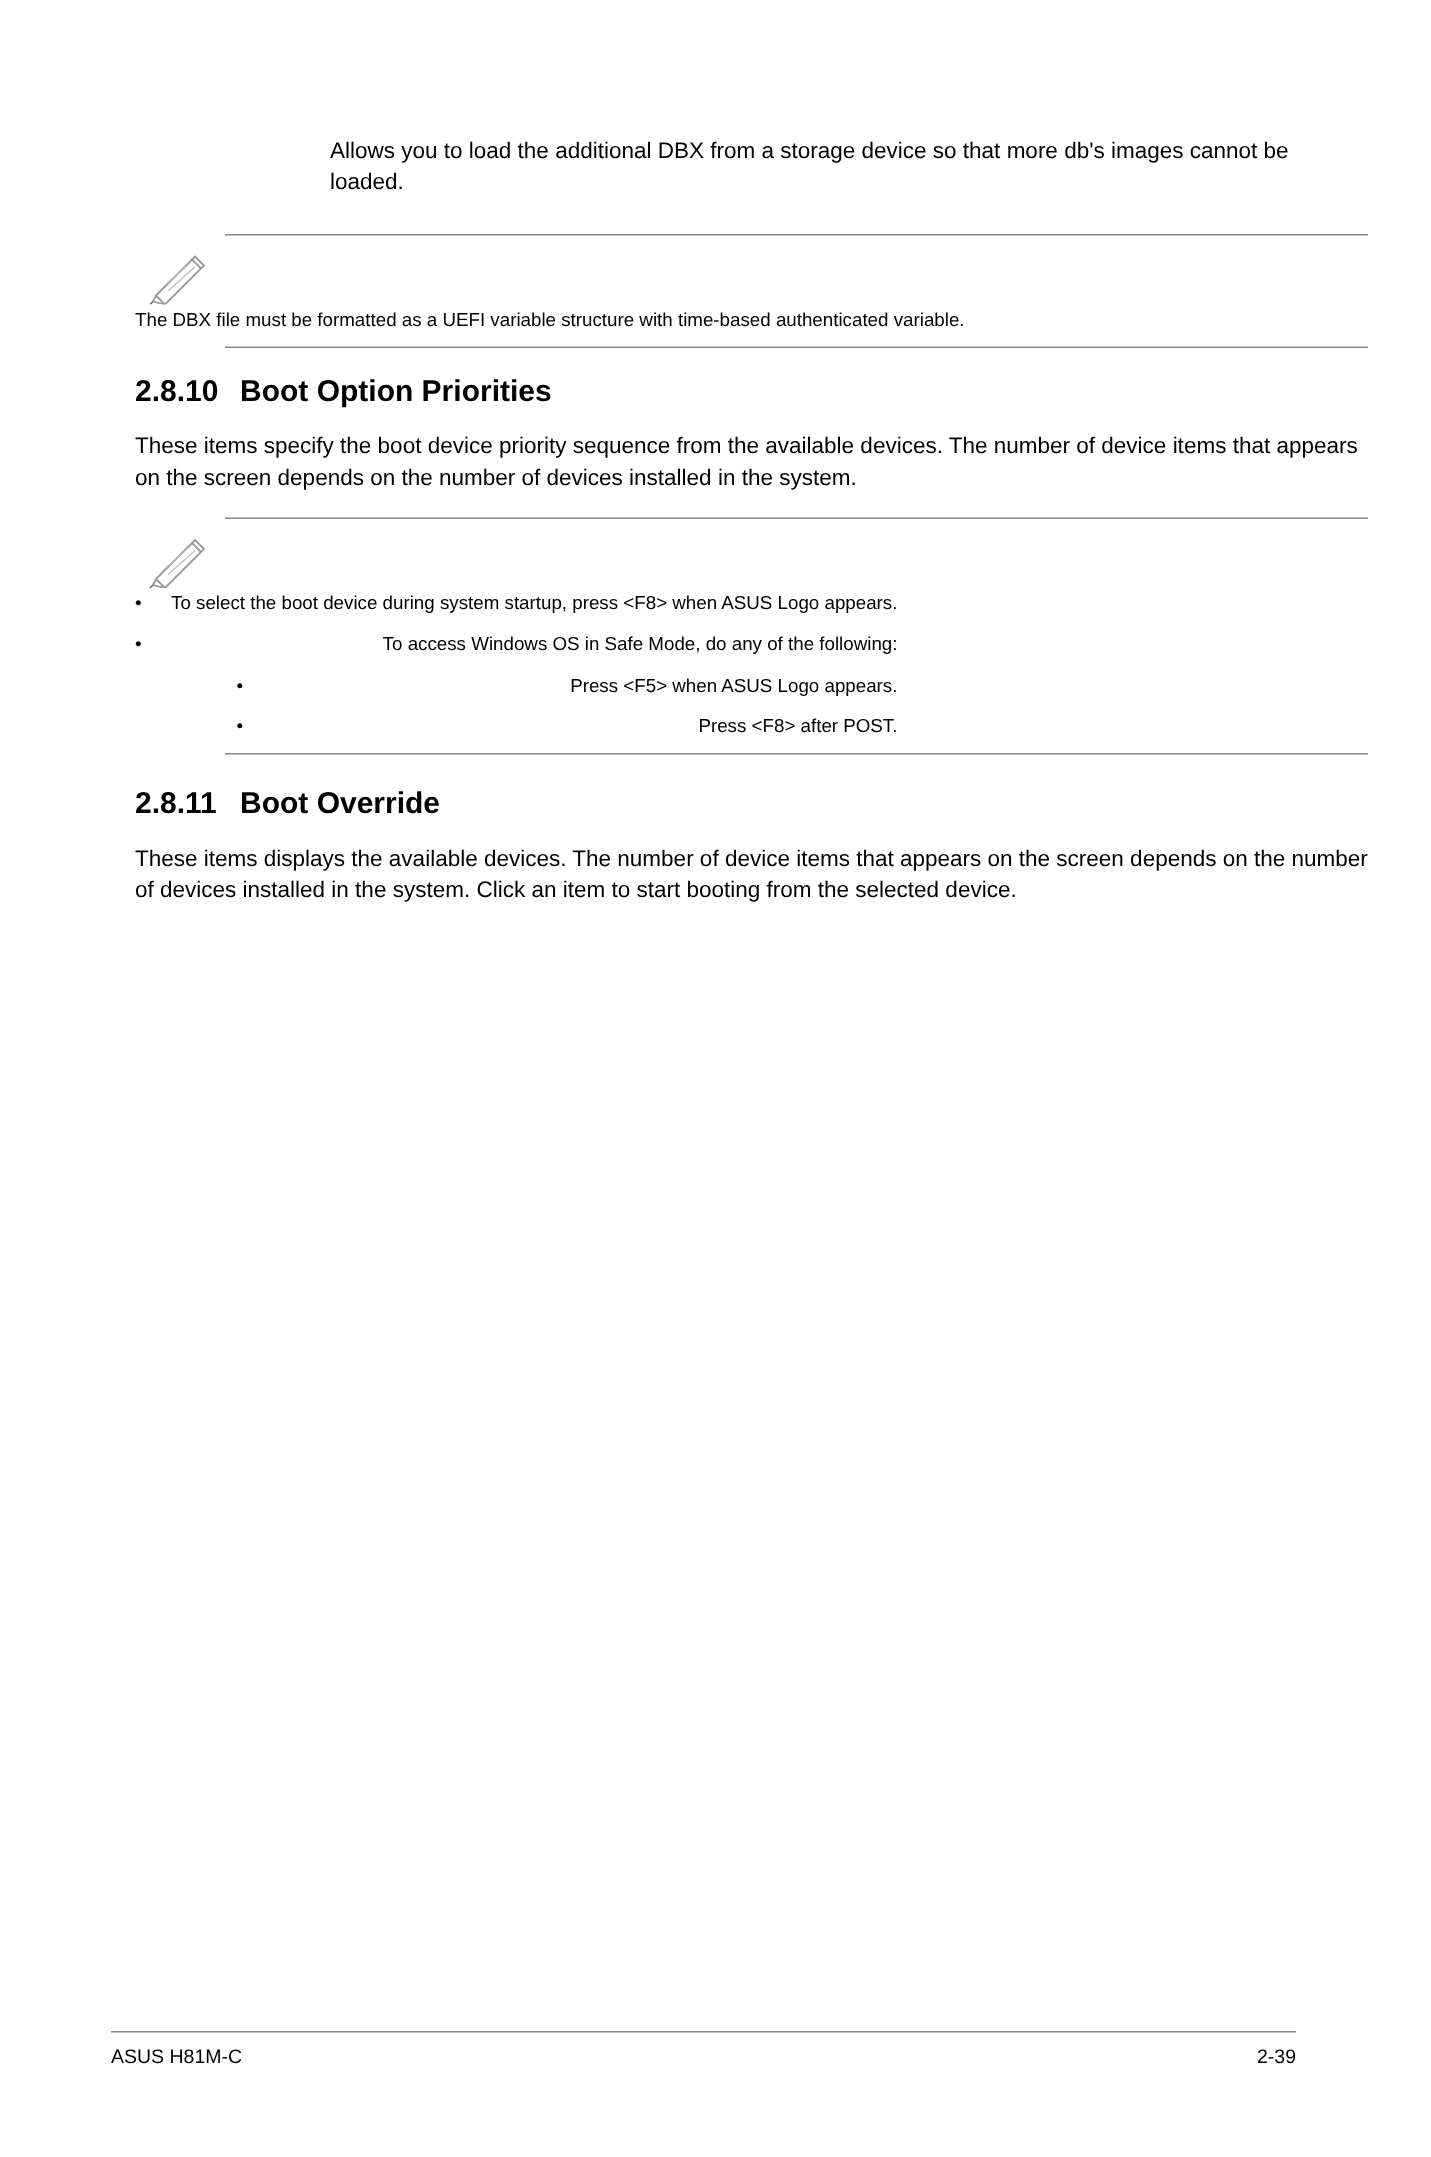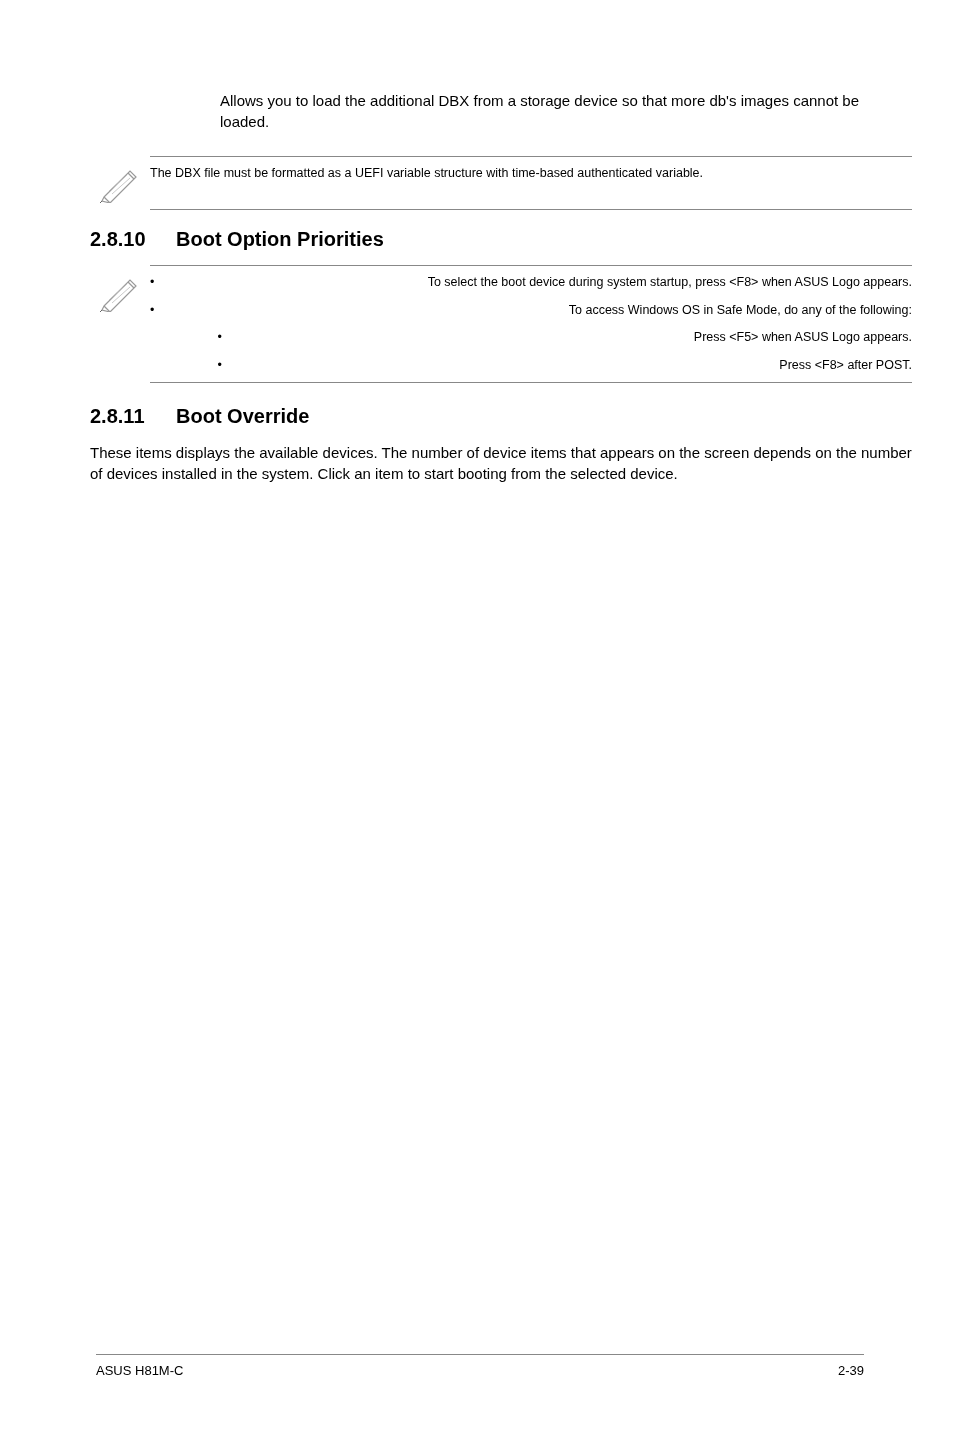--- a/index.html
+++ b/index.html
@@ -36,20 +36,21 @@
     }
     .note-line-bottom {
       border: none;
       border-top: 1px solid #888;
       margin-left: 60px;
       margin-top: 6px;
     }
     .note-row {
       display: flex;
       align-items: flex-start;
+      flex-direction: column;
     }
     .note-icon-col {
       width: 60px;
       flex-shrink: 0;
       display: flex;
       justify-content: center;
       padding-top: 2px;
     }
     .note-text {
       font-size: 12.5px;
@@ -83,41 +84,40 @@
       flex-shrink: 0;
     }
     .sub-bullet-content {
       flex: 1;
     }
     .heading-row {
       display: flex;
       align-items: flex-end;
       margin-top: 10px;
       margin-bottom: 14px;
-      gap: 16px;
     }
     .heading-num {
       font-size: 20px;
       font-weight: bold;
       width: 70px;
       flex-shrink: 0;
     }
     .heading-text {
       font-size: 20px;
       font-weight: bold;
     }
     .body-para {
       font-size: 15px;
       line-height: 1.4;
       margin-bottom: 16px;
     }
     .footer {
       position: absolute;
       bottom: 60px;
-      left: 96px;
+      left: 74px;
       right: 90px;
     }
     .footer-line {
       border: none;
       border-top: 1px solid #888;
       margin-bottom: 8px;
     }
     .footer-row {
       display: flex;
       justify-content: space-between;
@@ -158,20 +158,21 @@
       <div class="note-text">The DBX file must be formatted as a UEFI variable structure with time-based authenticated variable.</div>
     </div>
     <hr class="note-line-bottom">
   </div>
 
   <div class="heading-row">
     <span class="heading-num">2.8.10</span>
     <span class="heading-text">Boot Option Priorities</span>
   </div>
 
+  <p class="body-para">These items specify the boot device priority sequence from the available devices. The number of device items that appears on the screen depends on the number of devices installed in the system.</p>
 
   <div class="note-block">
     <hr class="note-line">
     <div class="note-row">
       <div class="note-icon-col">
         <svg class="pencil-svg" viewBox="0 0 44 38">
           <path d="M 6 32 L 32 6 L 38 12 L 12 38 L 4 36 Z" fill="none" stroke="#999" stroke-width="1.2"></path>
           <path d="M 6 32 L 12 38" fill="none" stroke="#999" stroke-width="1.2"></path>
           <path d="M 30 8 L 36 14" fill="none" stroke="#999" stroke-width="1.2"></path>
           <path d="M 4 36 L 2 38 L 4 36 Z" fill="#666" stroke="#666" stroke-width="1"></path>

